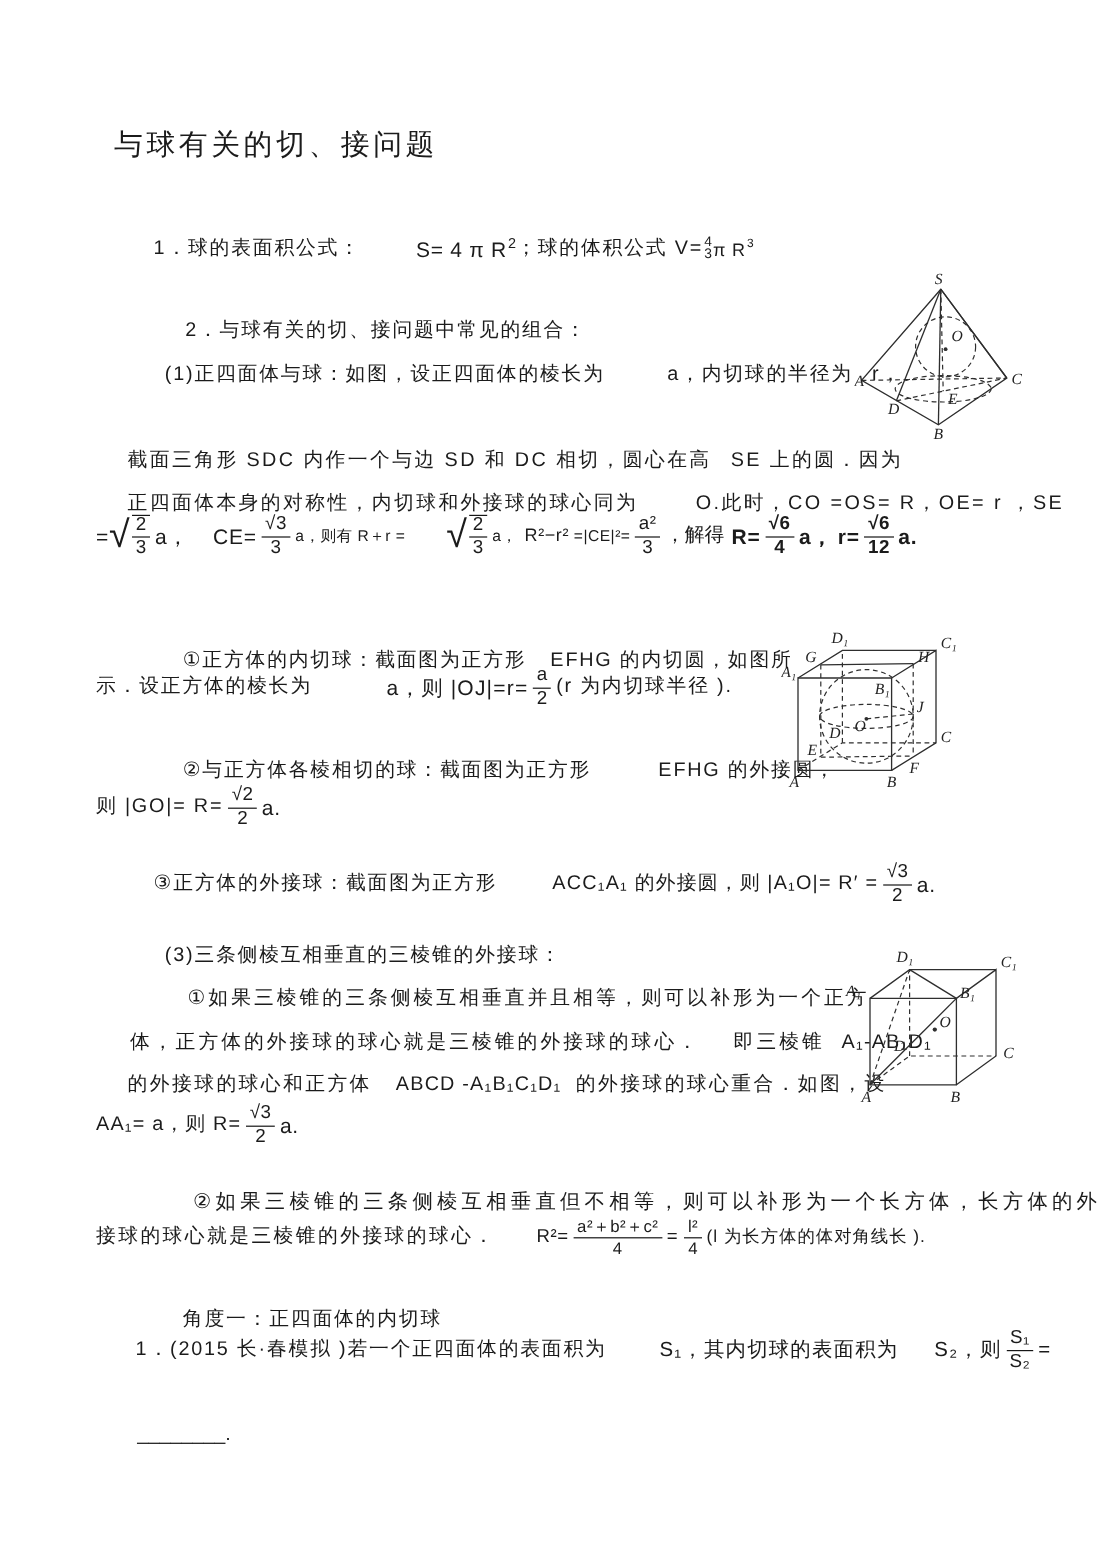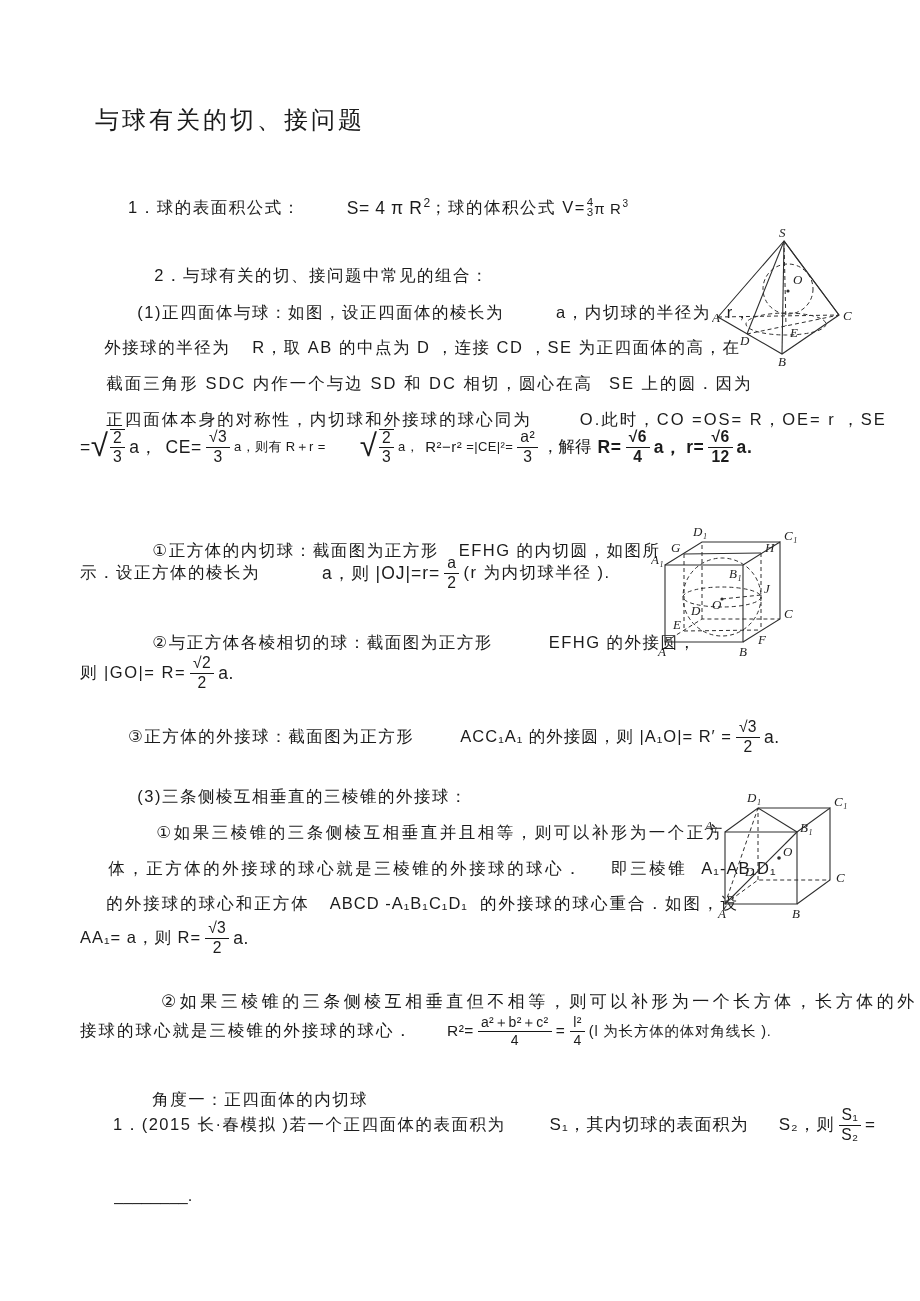--- a/index.html
+++ b/index.html
@@ -44,38 +44,35 @@
     <span class="fm" style="font-size:15px"><span>π R</span><sup class="sp" style="font-size:10px">3</sup></span>
   </div>
 
   <div class="tl" style="left:130px;top:244px">
     <span>2．与球有关的切、接问题中常见的组合：</span>
   </div>
 
   <div class="tl" style="left:113px;top:281px">
     <span>(1)正四面体与球：如图，设正四面体的棱长为</span><span style="margin-left:52px">a，内切球的半径为</span><span style="margin-left:16px">r，</span>
   </div>
-  <div class="tl" style="left:80px;top:316px">
-    <span>外接球的半径为</span><span style="margin-left:22px">R，取 AB 的中点为 D ，连接 CD ，SE 为正四面体的高，在</span>
-  </div>
   <div class="tl ls2" style="left:80px;top:352px">
     <span>截面三角形 SDC 内作一个与边 SD 和 DC 相切，圆心在高</span><span style="margin-left:16px">SE 上的圆．因为</span>
   </div>
   <div class="tl ls2" style="left:80px;top:388px">
     <span>正四面体本身的对称性，内切球和外接球的球心同为</span><span style="margin-left:48px">O.此时，CO =OS= R，OE= r ，SE</span>
   </div>
 
   <div class="tl fx ls0" style="left:80px;top:420px;height:54px">
     <span class="fm">=</span>
     <span class="sqg">
       <span class="rad">√</span>
       <span class="frac vinc"><span class="num">2</span><span class="den">3</span></span>
     </span>
     <span class="fm">a，</span>
-    <span class="fm" style="margin-left:8px">CE=</span>
+    <span class="fm" style="margin-left:20px">CE=</span>
     <span class="frac"><span class="num">√3</span><span class="den">3</span></span>
     <span class="sm">a，则有 R＋r =</span>
     <span class="sqg" style="margin-left:34px">
       <span class="rad">√</span>
       <span class="frac vinc"><span class="num">2</span><span class="den">3</span></span>
     </span>
     <span class="sm" style="margin-right:6px">a，</span>
     <span style="font-size:15px;letter-spacing:.5px">R²−r²</span>
     <span class="sm" style="margin-left:4px">=|CE|²=</span>
     <span class="frac sm"><span class="num">a²</span><span class="den">3</span></span>

